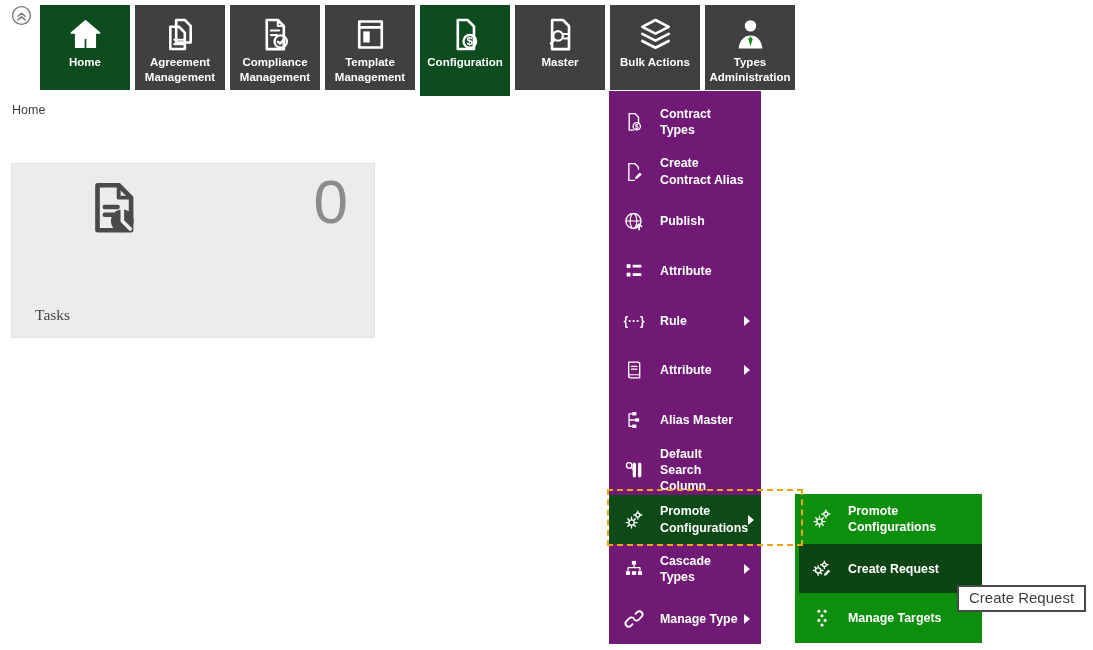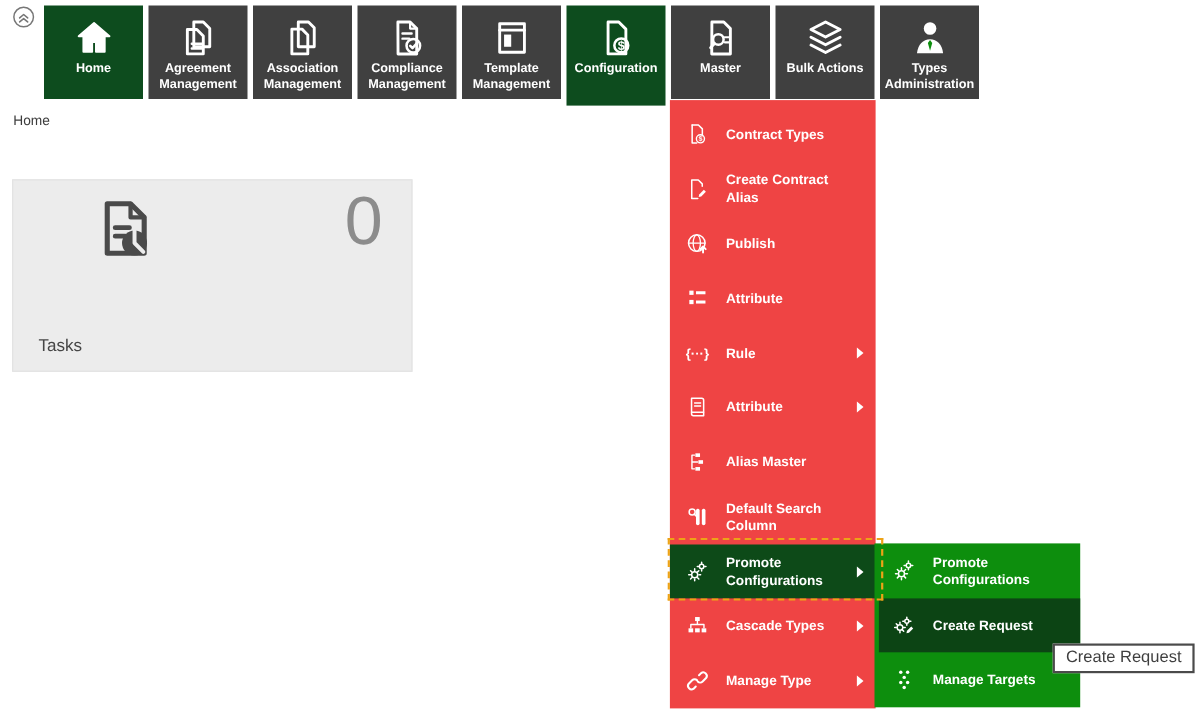--- a/index.html
+++ b/index.html
@@ -26,24 +26,24 @@
   
   .breadcrumb { position:absolute; left:12px; top:103px; font-size:12.5px; color:#3c3c3c; }
 
   
   .task-card { position:absolute; left:11px; top:163px; width:364px; height:175px;
     background:#ececec; border:1px solid #e2e2e2; cursor:pointer; color:#4a4a4a; }
   .task-card .card-icon { position:absolute; left:70px; top:13px; }
   .task-card .card-icon svg { width:62px; height:62px; display:block; }
   .task-card .card-count { position:absolute; right:26px; top:2px; font-size:62px;
     font-weight:300; color:#8c8c8c; }
-  .task-card .card-label { position:absolute; left:23px; bottom:13px; font-size:15.5px; color:#454545; }
-
-  
-  .menu { position:absolute; left:609px; top:91px; width:187px; background:#ef4444;
+  .task-card .card-label { position:absolute; left:23px; bottom:13px; font-size:15.5px; color:#454545;font-family:Liberation Serif, serif; }
+
+  
+  .menu { position:absolute; left:609px; top:91px; width:152px; background:#701a75;
     padding-top:6px; z-index:20; }
   .mitem { height:49.72px; display:flex; align-items:center; padding:0 6px 0 14px;
     color:#fff; cursor:pointer; }
   .mitem.highlight { background:#0d4a18; }
   .micon { width:26px; flex:none; display:flex; align-items:center; }
   .micon svg { width:22px; height:22px; display:block; }
   .mlabel { width:126px; font-size:12.4px; font-weight:600; line-height:1.3; margin-left:11px; }
   .arrow { width:0; height:0; border-left:6px solid #fff; border-top:5px solid transparent;
     border-bottom:5px solid transparent; margin-left:auto; margin-right:5px; visibility:hidden; }
   .arrow.visible { visibility:visible; }
@@ -90,29 +90,20 @@
     <span class="ticon">
           <svg viewBox="0 0 24 24" fill="none" stroke="currentColor" stroke-width="1.7" stroke-linecap="round" stroke-linejoin="round">
             <path d="M9.2 2.6h5.6l3.8 3.8v10.8H9.2z"></path>
             <path d="M5.4 7h5.6l3.8 3.8v10.6H5.4z"></path>
             <path d="M8 15.4h6M8 18.2h6" stroke-width="1.4"></path>
           </svg>
         </span>
     <span class="tlabel">Agreement Management</span>
   </div>
 
-  <div class="tile">
-    <span class="ticon">
-          <svg viewBox="0 0 24 24" fill="none" stroke="currentColor" stroke-width="1.7" stroke-linecap="round" stroke-linejoin="round">
-            <path d="M9.2 2.6h6l3.4 3.4v11.2H9.2z"></path>
-            <path d="M5.4 6.8h6l3.4 3.4v11.2H5.4z"></path>
-          </svg>
-        </span>
-    <span class="tlabel">Association Management</span>
-  </div>
 
   <div class="tile">
     <span class="ticon">
           <svg viewBox="0 0 24 24" fill="none" stroke="currentColor" stroke-width="1.7" stroke-linecap="round" stroke-linejoin="round">
             <path d="M6.3 2.6h7.2l3.9 3.9v15h-11z"></path>
             <path d="M13.5 2.6v3.9h3.9" stroke-width="1.3"></path>
             <path d="M9 9.4h5.4M9 12.4h4" stroke-width="1.4"></path>
             <circle cx="15.4" cy="16.6" r="4" stroke-width="1.5"></circle>
             <path d="m13.6 16.7 1.3 1.3 2.4-2.6" stroke-width="1.5"></path>
           </svg>

